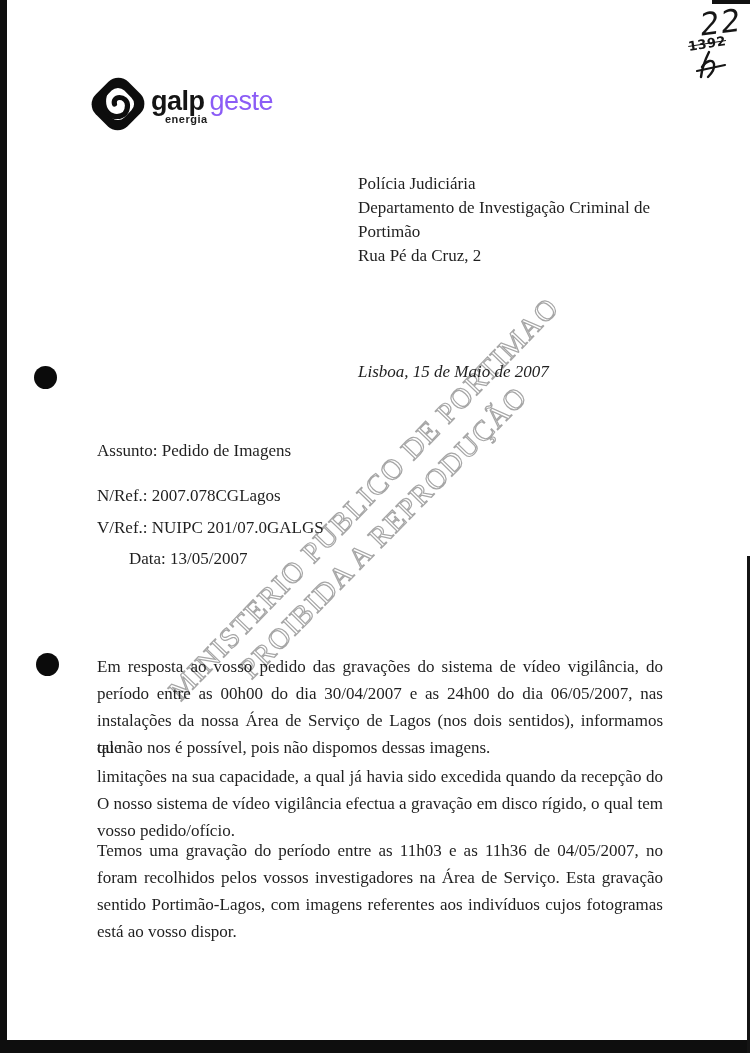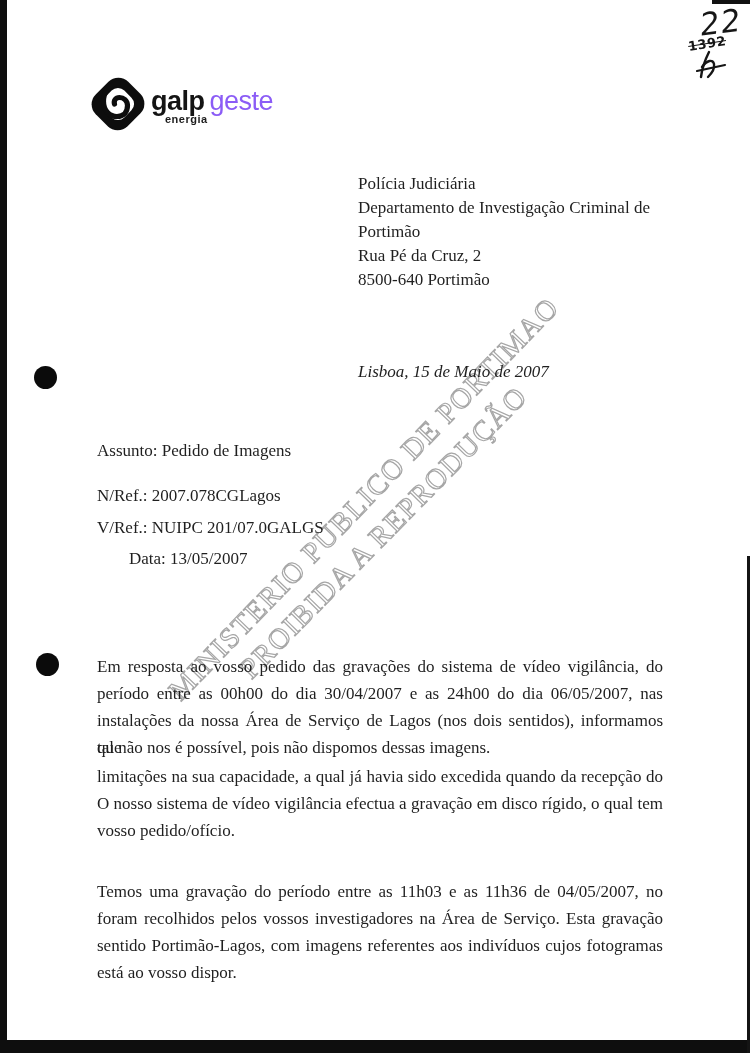--- a/index.html
+++ b/index.html
@@ -67,21 +67,21 @@
   .ref { position: absolute; left: 97px; }
   .ref.r1 { top: 486px; }
   .ref.r2 { top: 518px; }
   .ref.r3 { top: 549px; margin-left: 32px; }
 
   .para { position: absolute; left: 97px; width: 566px; margin-top: 22px; }
   .para .ln { height: 27px; line-height: 27px; text-align: justify; text-align-last: justify; }
   .para .ln.last { text-align: right; text-align-last: left; }
   .para.pa1 { top: 631px; }
   .para.pa2 { top: 741px; }
-  .para.pa3 { top: 856px; }
+  .para.pa3 { top: 815px; }
 </style>
 </head>
 <body>
 
 <div class="page">
 
   <div class="edge-left"></div>
   <div class="edge-bottom"></div>
   <div class="edge-right"></div>
   <div class="edge-topright"></div>
@@ -112,21 +112,20 @@
     <path d="M 1 21 L 29 15" fill="none" stroke="#161616" stroke-width="2.2" stroke-linecap="round"></path>
   </svg>
 
   <div class="content">
 
     <div class="recipient">
       <div>Polícia Judiciária</div>
       <div class="jl">Departamento de Investigação Criminal de</div>
       <div>Portimão</div>
       <div>Rua Pé da Cruz, 2</div>
-      <div>8500-640 Portimão</div>
     </div>
 
     <div class="dateline">Lisboa, 15 de Maio de 2007</div>
 
     <div class="subject">Assunto: Pedido de Imagens</div>
 
     <div class="ref r1">N/Ref.: 2007.078CGLagos</div>
     <div class="ref r2">V/Ref.: NUIPC 201/07.0GALGS</div>
     <div class="ref r3">Data: 13/05/2007</div>
 

